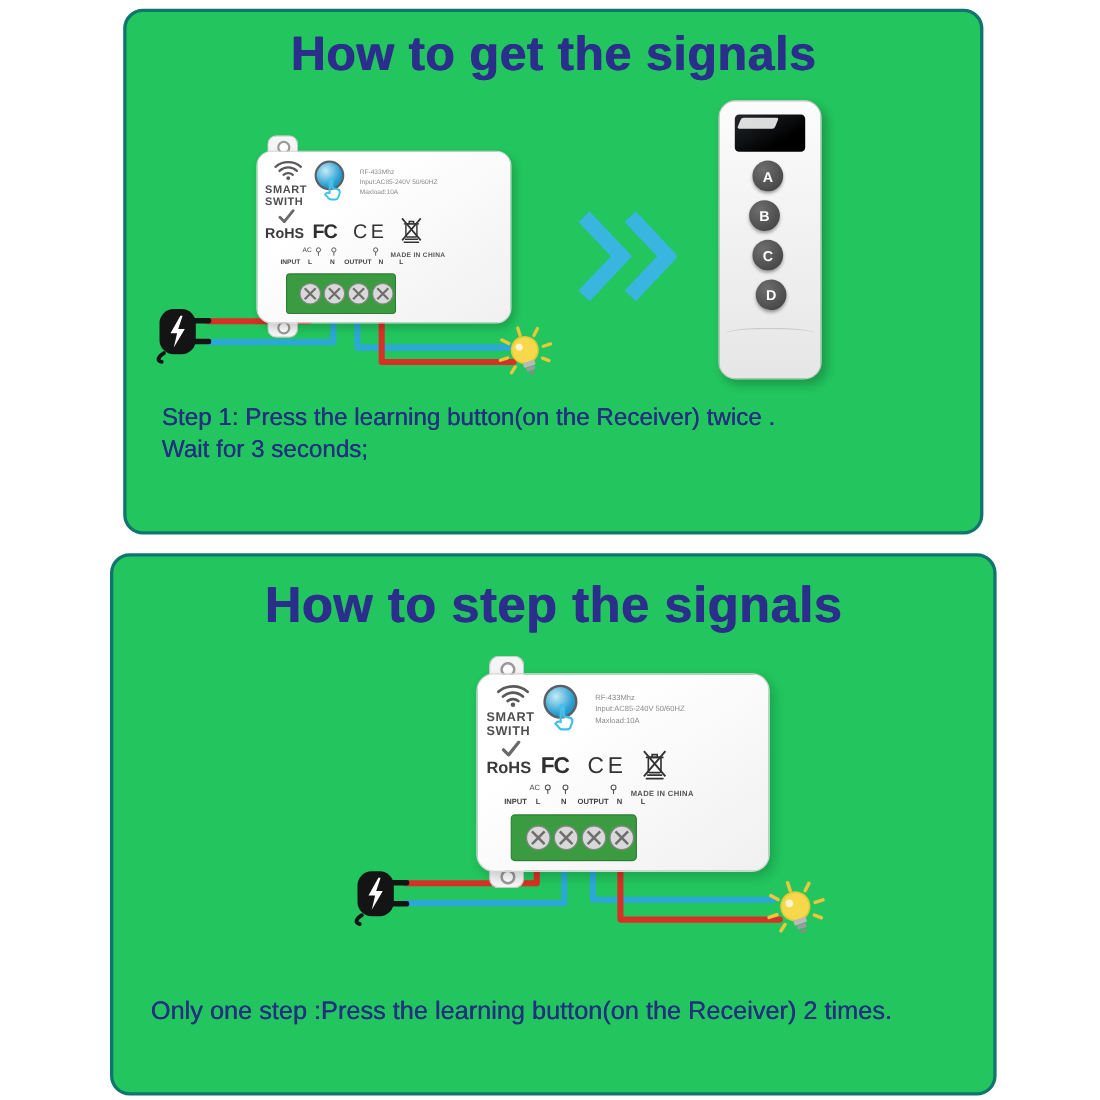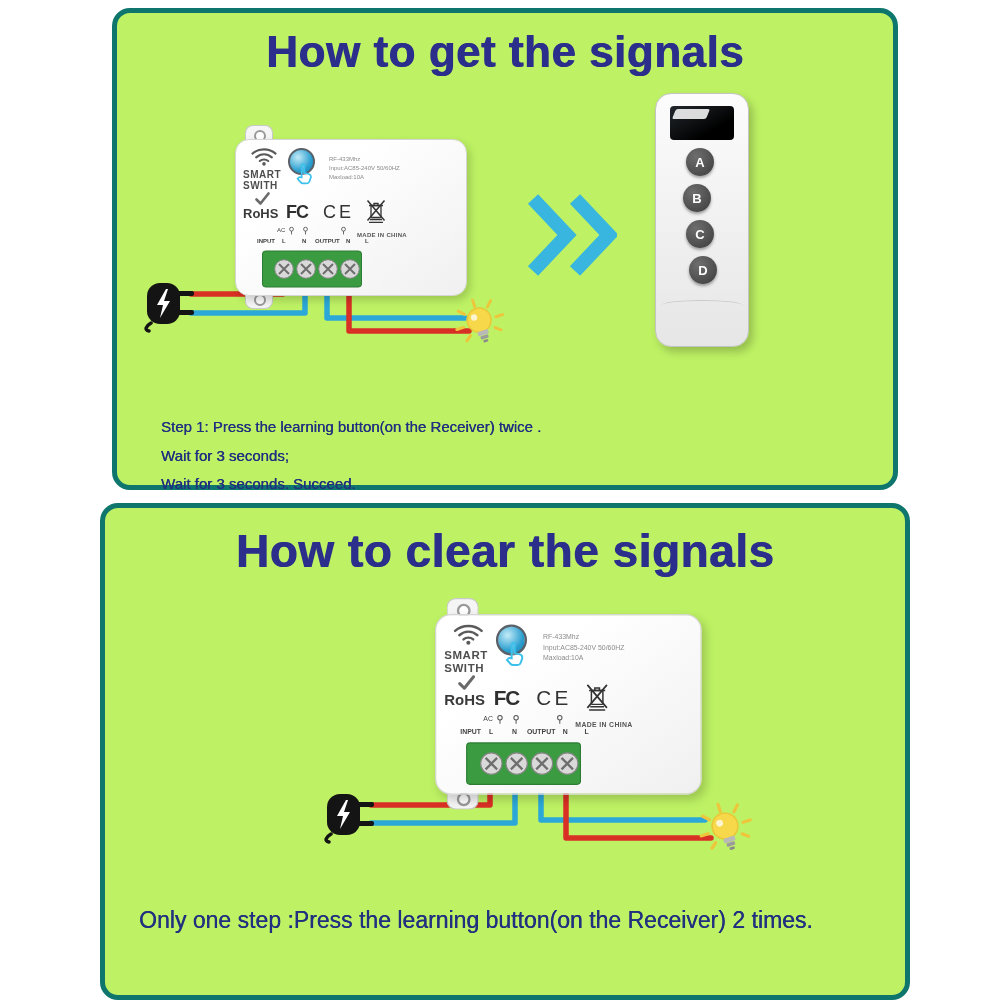--- a/index.html
+++ b/index.html
@@ -1,19 +1,19 @@
 <!DOCTYPE html>
 <html><head>
 <meta charset="utf-8">
 <style>
   html,body{margin:0;padding:0;background:#fff;}
   body{width:1000px;height:1000px;position:relative;overflow:hidden;
        font-family:"Liberation Sans", sans-serif;}
 
-  .panel{position:absolute;background:#bef264;border:5px solid #0f766e;border-radius:18px;}
+  .panel{position:absolute;background:#22c55e;border:3px solid #0f766e;border-radius:18px;}
   #panel-top{left:112px;top:8px;width:776px;height:472px;}
   #panel-bottom{left:100px;top:503px;width:800px;height:487px;}
 
   .panel-title{margin:0;text-align:center;font-weight:700;color:#2b2e8a;
                letter-spacing:.5px;text-shadow:.8px 0 currentColor;}
   #panel-top .panel-title{font-size:44px;margin-top:14px;}
   #panel-bottom .panel-title{font-size:46px;margin-top:16px;}
 
   .scene{position:absolute;left:0;top:0;right:0;bottom:0;}
   .abs{position:absolute;}
@@ -78,22 +78,22 @@
               background:radial-gradient(circle at 35% 30%,#6e6e6e,#3c3c3c);
               color:#fff;font-weight:700;font-size:13px;
               display:flex;align-items:center;justify-content:center;
               box-shadow:0 2px 3px rgba(0,0,0,.35);}
   .rb-a{left:30px;top:54px;} .rb-b{left:27px;top:90px;}
   .rb-c{left:30px;top:126px;} .rb-d{left:33px;top:162px;}
   .remote-seam{position:absolute;left:5px;right:5px;top:206px;height:10px;
                border-top:1.5px solid #c9c9c9;border-radius:50%;}
 
   
-  .steps{position:absolute;left:44px;top:354px;width:710px;color:#22307f;
-         font-size:15px;line-height:28.5px;text-shadow:.35px 0 currentColor;margin-top:46px;}
+  .steps{position:absolute;left:32px;top:354px;width:710px;color:#22307f;
+         font-size:22px;line-height:28.5px;text-shadow:.35px 0 currentColor;}
   .steps p{margin:0;}
   .instruction{position:absolute;left:34px;top:398px;width:770px;color:#22307f;
          font-size:23px;line-height:28px;text-shadow:.35px 0 currentColor;}
 
   .chevrons{position:absolute;}
 </style>
 </head>
 <body>
 
 <section class="panel" id="panel-top">
@@ -223,27 +223,26 @@
       <div class="remote-btn rb-a">A</div>
       <div class="remote-btn rb-b">B</div>
       <div class="remote-btn rb-c">C</div>
       <div class="remote-btn rb-d">D</div>
       <div class="remote-seam"></div>
     </div>
 
     <div class="steps">
       <p>Step 1: Press the learning button(on the Receiver) twice .</p>
       <p>Wait for 3 seconds;</p>
-      <p>Wait for 3 seconds. Succeed.</p>
     </div>
   </div>
 </section>
 
 <section class="panel" id="panel-bottom">
-  <h1 class="panel-title">How to clear the signals</h1>
+  <h1 class="panel-title">How to step the signals</h1>
 
   <div class="scene">
 
     <svg class="wires" width="800" height="487" viewBox="0 0 800 487">
       <path class="wire red" d="M385 256 V297 H266"></path>
       <path class="wire blue" d="M410 256 V315 H266"></path>
       <path class="wire blue" d="M436 256 V312 H600"></path>
       <path class="wire red" d="M461 256 V330 H606"></path>
     </svg>
 

